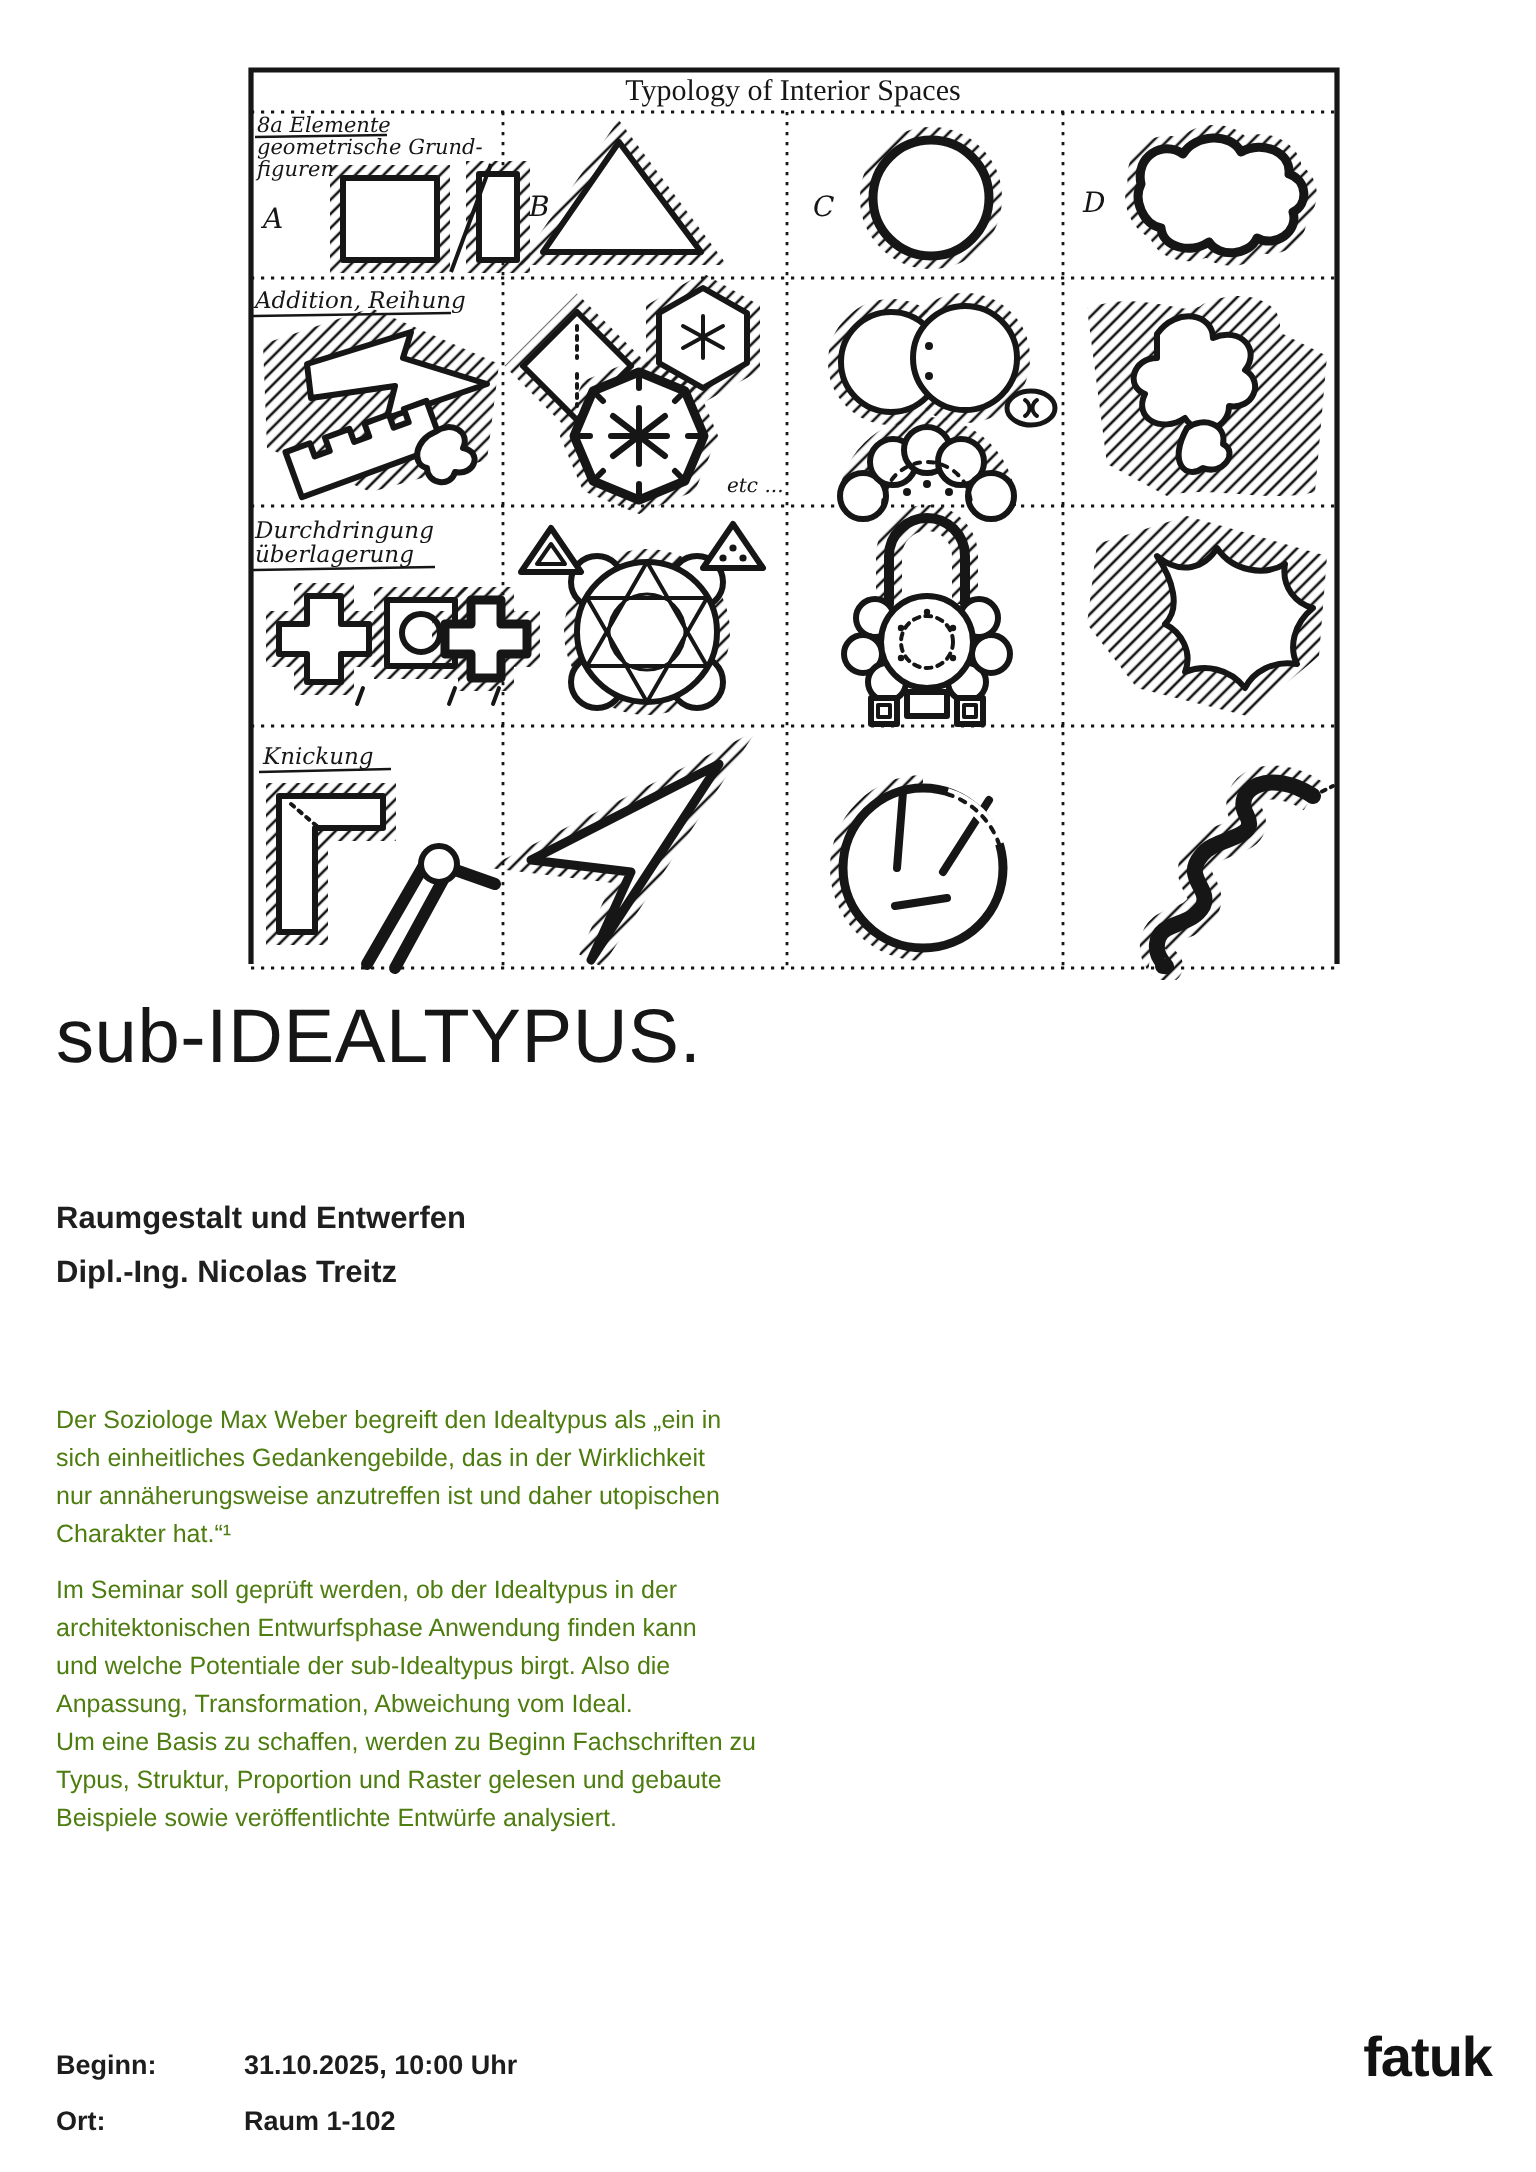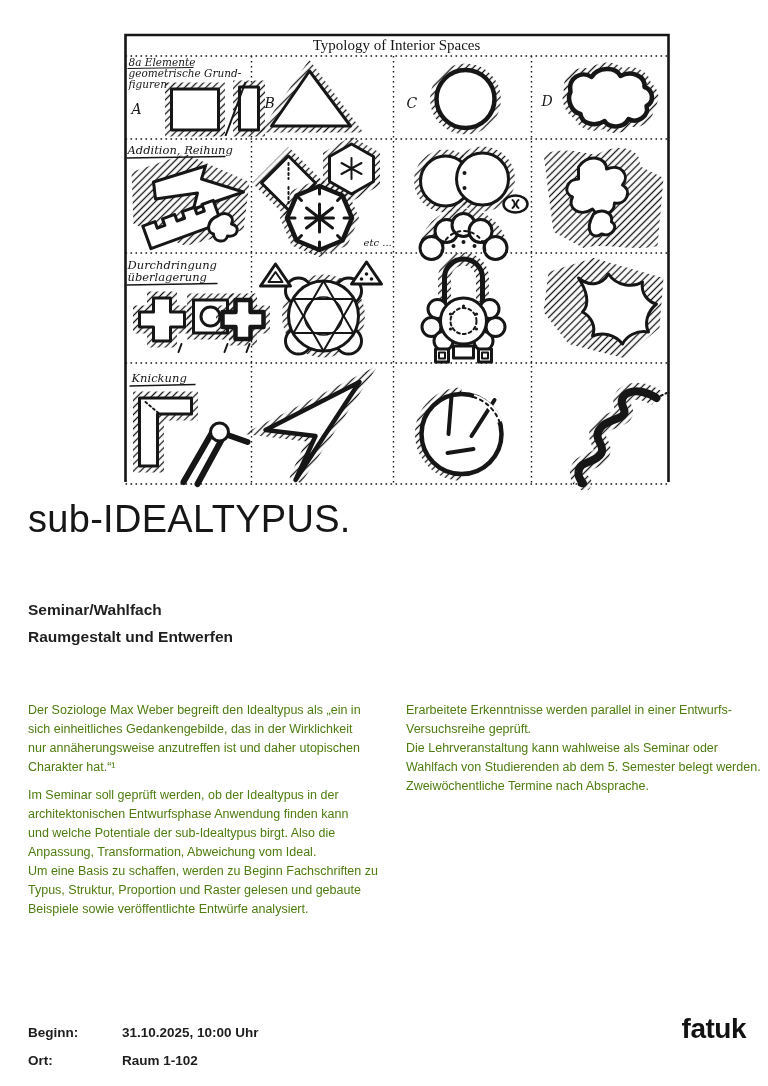--- a/index.html
+++ b/index.html
@@ -234,44 +234,39 @@
       <use href="#r4zig" class="sk-halo-w"></use>
         <use href="#r4zig" class="sk-open" stroke-width="8"></use>
       <path class="sk-thin" stroke-dasharray="2 3" d="M533,366 l10,-5"></path>
     </g>
   </svg>
 </figure>
 
 <h1 class="page-title">sub-IDEALTYPUS.</h1>
 
 <div class="subtitle">
-  <div>Seminar/Wahlfach</div>
   <div>Raumgestalt und Entwerfen</div>
+  <div>Dipl.-Ing. Nicolas Treitz</div>
 </div>
 
 <div class="col col-left">
   <p>Der Soziologe Max Weber begreift den Idealtypus als „ein in
 sich einheitliches Gedankengebilde, das in der Wirklichkeit
 nur annäherungsweise anzutreffen ist und daher utopischen
 Charakter hat.“¹</p>
   <p>Im Seminar soll geprüft werden, ob der Idealtypus in der
 architektonischen Entwurfsphase Anwendung finden kann
 und welche Potentiale der sub-Idealtypus birgt. Also die
 Anpassung, Transformation, Abweichung vom Ideal.
 Um eine Basis zu schaffen, werden zu Beginn Fachschriften zu
 Typus, Struktur, Proportion und Raster gelesen und gebaute
 Beispiele sowie veröffentlichte Entwürfe analysiert.</p>
 </div>
 
 <div class="col col-right">
-  <p>Erarbeitete Erkenntnisse werden parallel in einer Entwurfs-
-Versuchsreihe geprüft.
-Die Lehrveranstaltung kann wahlweise als Seminar oder
-Wahlfach von Studierenden ab dem 5. Semester belegt werden.
-Zweiwöchentliche Termine nach Absprache.</p>
 </div>
 
 <div class="footer-row r1">
   <span class="flabel">Beginn:</span><span class="fvalue">31.10.2025, 10:00 Uhr</span>
 </div>
 <div class="footer-row r2">
   <span class="flabel">Ort:</span><span class="fvalue">Raum 1-102</span>
 </div>
 
 <div class="brand-logo">fatuk</div>

